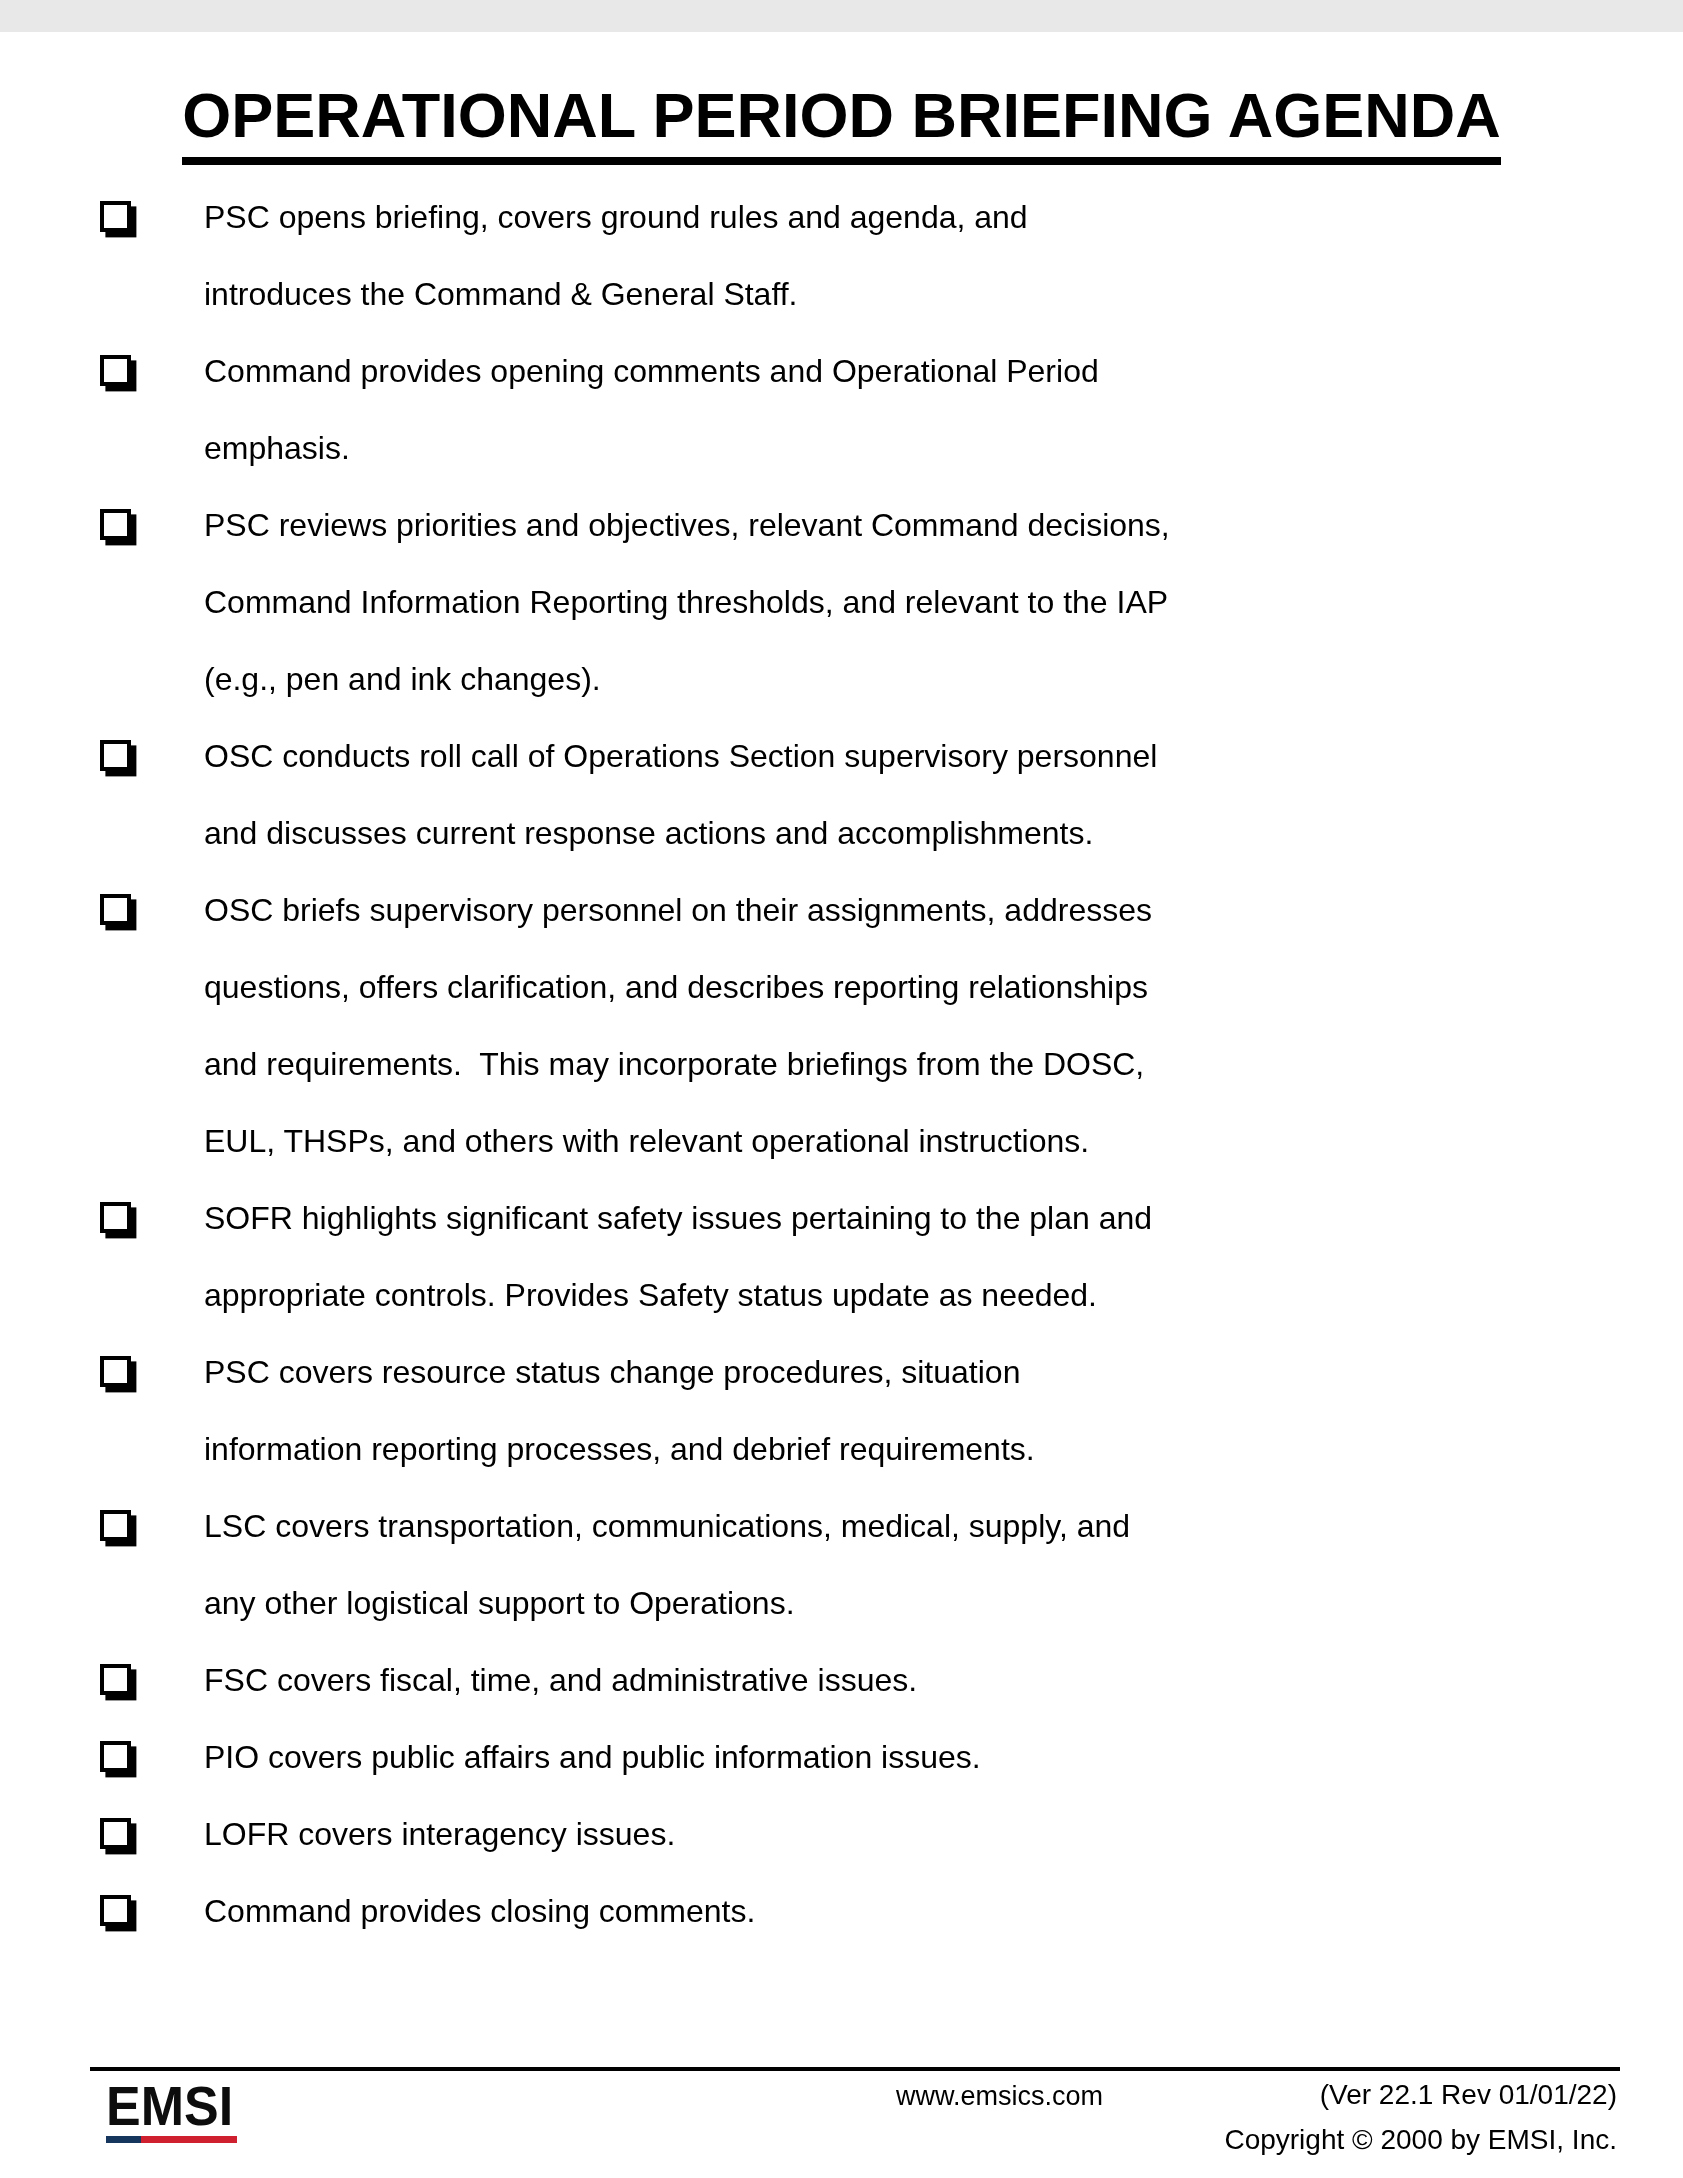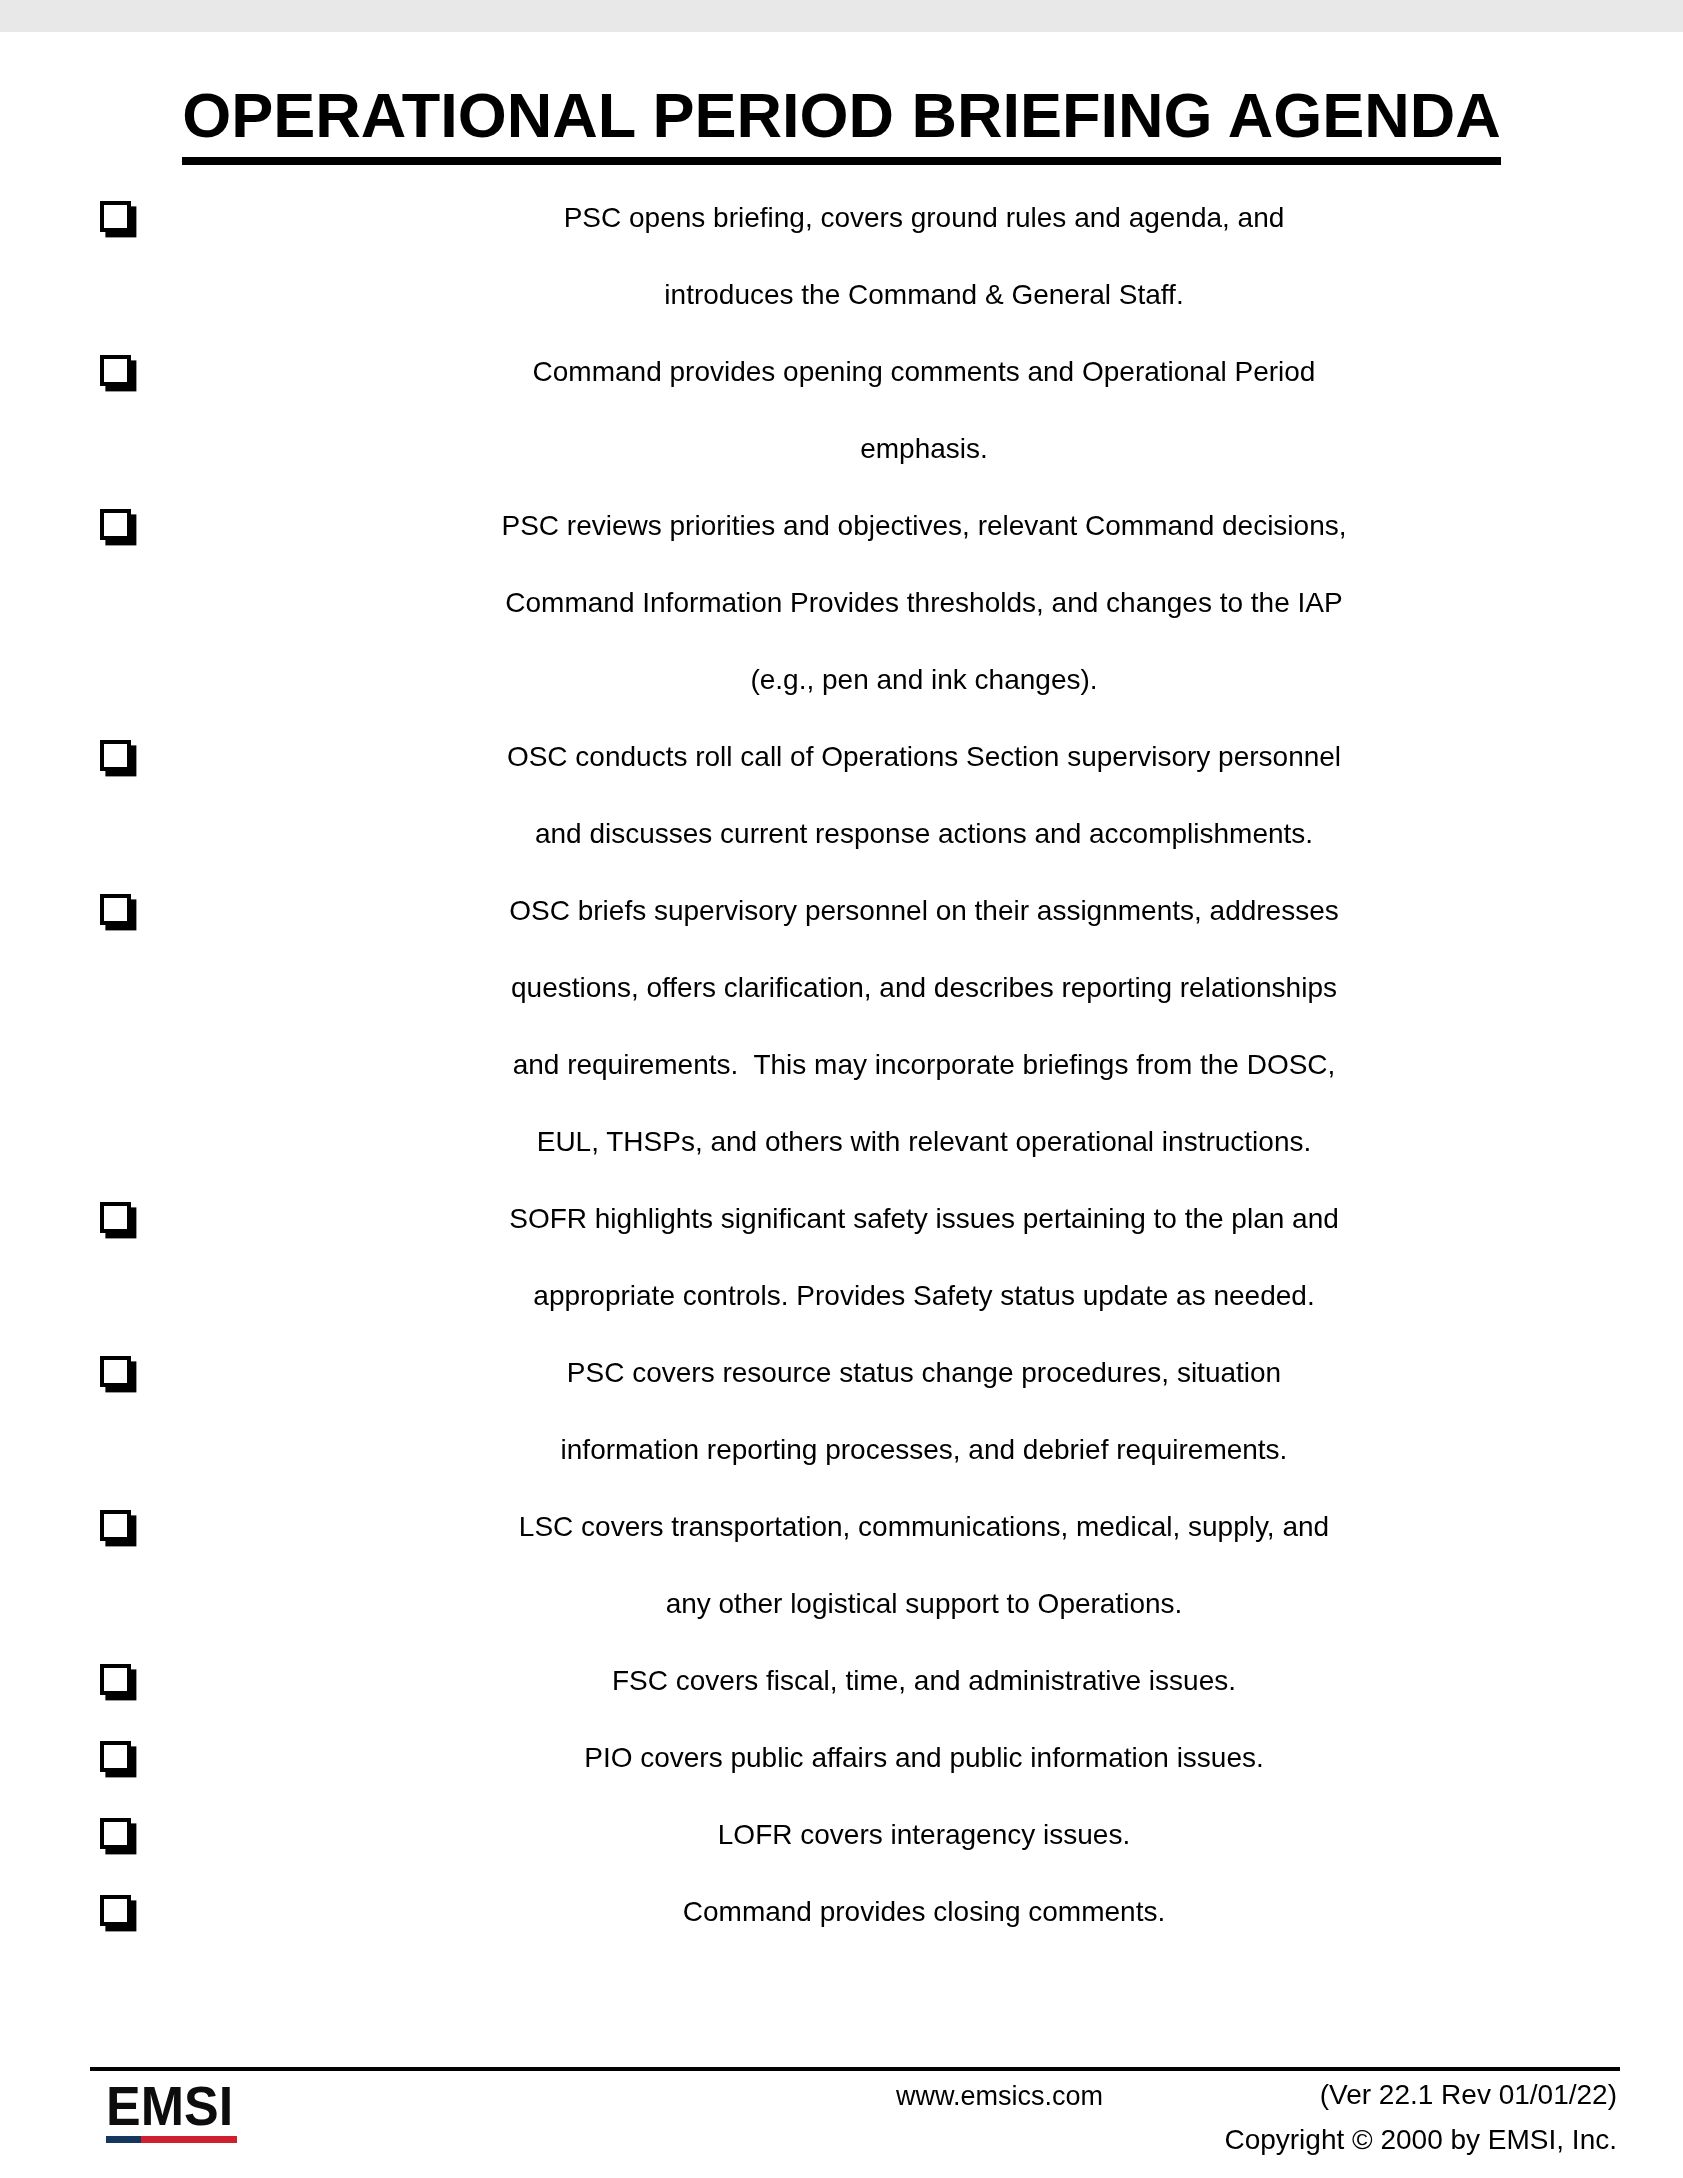--- a/index.html
+++ b/index.html
@@ -36,24 +36,23 @@
   
   .checklist {
     position: absolute;
     top: 147px;
     left: 204px;
     width: 1440px;
   }
   .item { position: relative; }
   .line {
     display: block;
-    font-size: 28px;
+    font-size: 32px;
     line-height: 77px;
     white-space: pre;
-    text-align: center;
   }
   .checkbox {
     position: absolute;
     left: -104px;
     top: 21.6px;
     width: 23.4px;
     height: 23.4px;
     border: 4.5px solid #000;
     background: #fff;
     box-shadow: 5.4px 5.4px 0 0 #000;
@@ -132,21 +131,21 @@
 
     <div class="item">
       <span class="checkbox"></span>
       <span class="line">Command provides opening comments and Operational Period</span>
       <span class="line">emphasis.</span>
     </div>
 
     <div class="item">
       <span class="checkbox"></span>
       <span class="line">PSC reviews priorities and objectives, relevant Command decisions,</span>
-      <span class="line">Command Information Provides thresholds, and changes to the IAP</span>
+      <span class="line">Command Information Reporting thresholds, and relevant to the IAP</span>
       <span class="line">(e.g., pen and ink changes).</span>
     </div>
 
     <div class="item">
       <span class="checkbox"></span>
       <span class="line">OSC conducts roll call of Operations Section supervisory personnel</span>
       <span class="line">and discusses current response actions and accomplishments.</span>
     </div>
 
     <div class="item">

